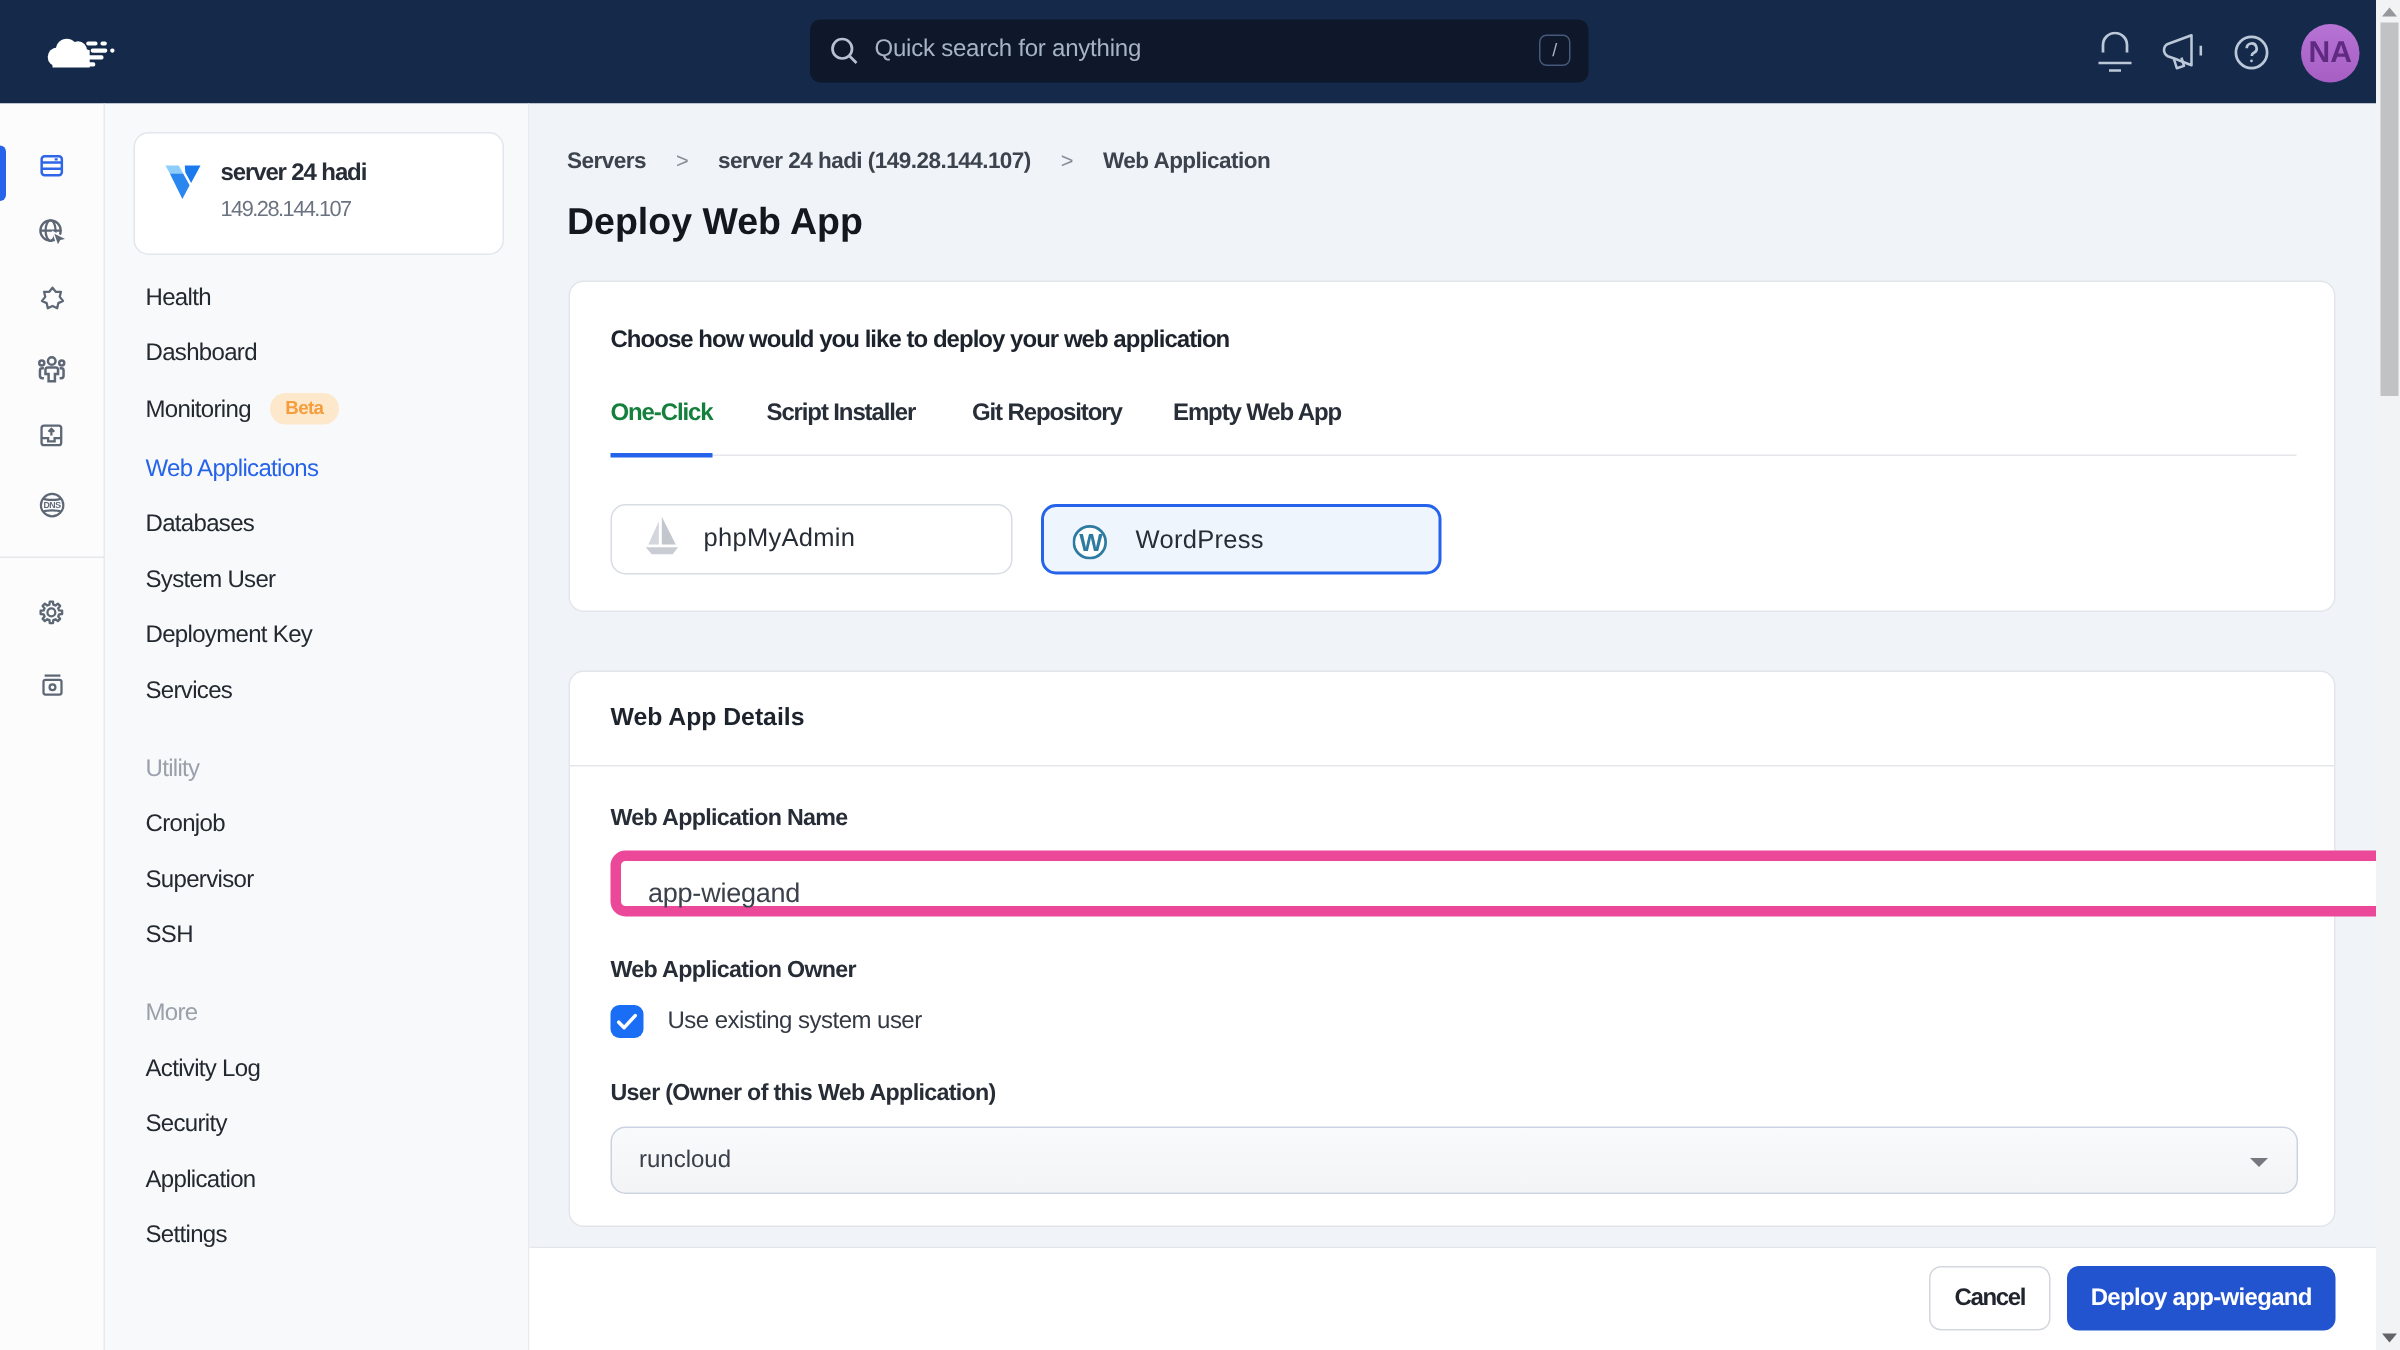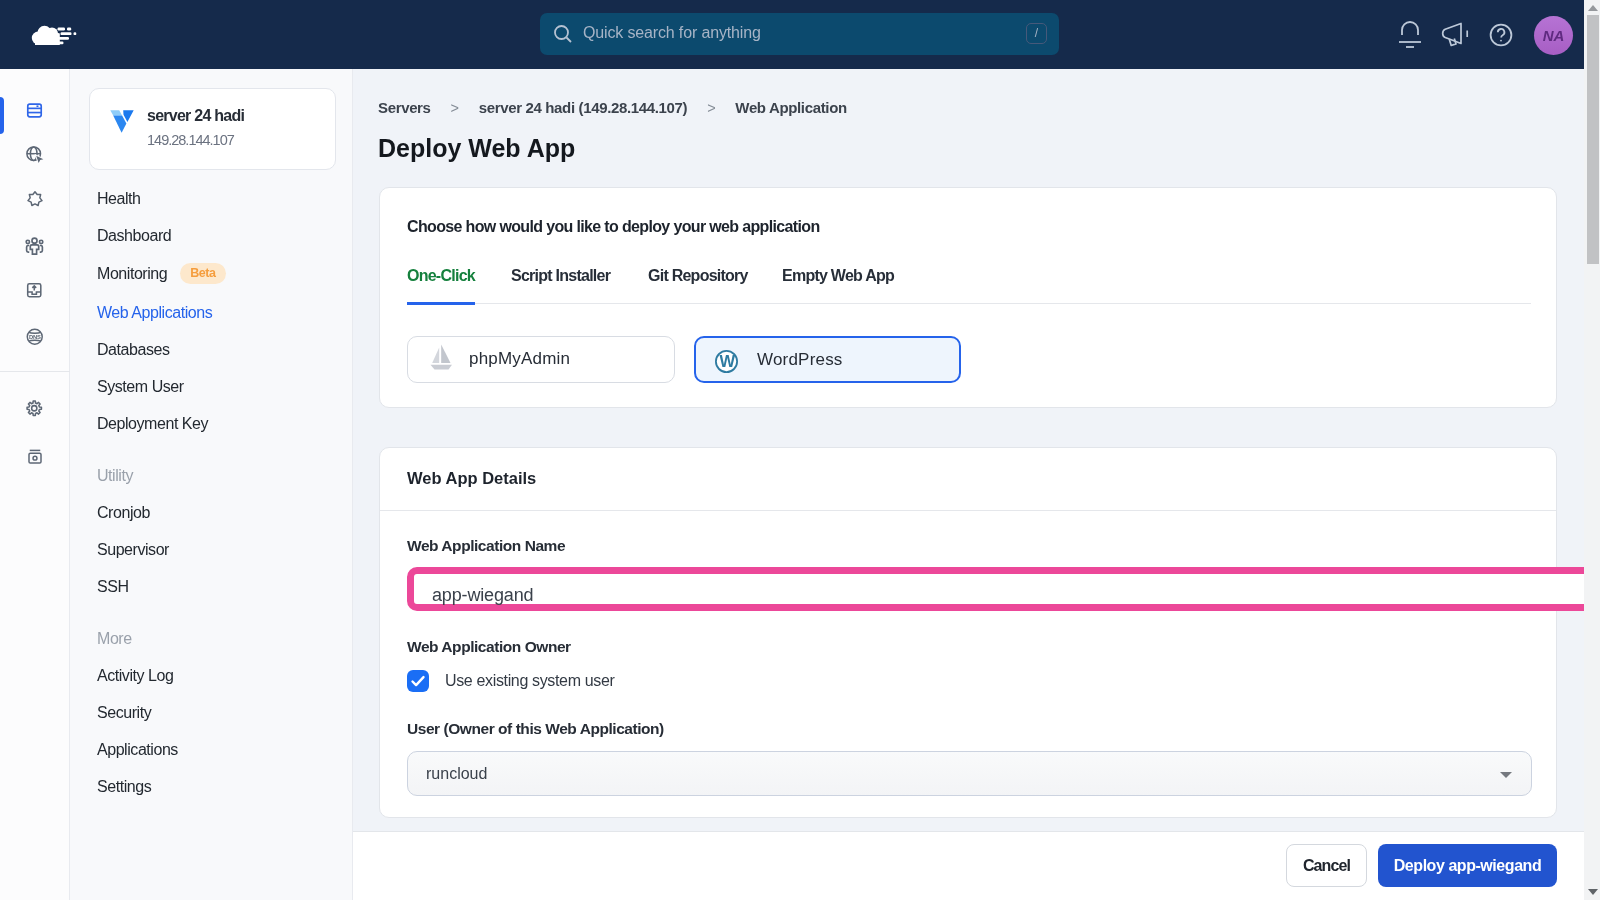--- a/index.html
+++ b/index.html
@@ -2,26 +2,26 @@
 <html><head>
 <meta charset="utf-8">
 <style>
 * { margin:0; padding:0; box-sizing:border-box; }
 html,body { width:1600px; height:900px; overflow:hidden; font-family:"Liberation Sans", sans-serif; }
 #app { position:absolute; left:0; top:0; width:1584px; height:900px; background:#f0f3f8; }
 
 
 #nav { position:absolute; left:0; top:0; width:1584px; height:69px; background:#152a4b; }
 #logo { position:absolute; left:30px; top:18px; }
-#search { position:absolute; left:540px; top:13px; width:519px; height:42px; background:#0c4a6e; border-radius:7px; }
+#search { position:absolute; left:540px; top:13px; width:519px; height:42px; background:#0f172a; border-radius:7px; }
 #search .sicon { position:absolute; left:12px; top:10px; }
 #search .ph { position:absolute; left:43px; top:11px; font-size:16px; color:#a7b4c6; letter-spacing:-0.15px; }
 #search .slash { position:absolute; right:12px; top:10px; width:21px; height:21px; border:1.5px solid #46597a; border-radius:5px; color:#a7b4c6; font-size:12px; text-align:center; line-height:19px; }
 .navic { position:absolute; top:0; }
-#avatar { position:absolute; left:1534px; top:16px; width:39px; height:39px; border-radius:50%; background:linear-gradient(180deg,#b673d4,#a75ec4); color:#5f2a80; font-weight:bold; font-size:15px; text-align:center; line-height:39px;font-style:italic; }
+#avatar { position:absolute; left:1534px; top:16px; width:39px; height:39px; border-radius:50%; background:linear-gradient(180deg,#b673d4,#a75ec4); color:#5f2a80; font-weight:bold; font-size:20px; text-align:center; line-height:39px; }
 
 
 #rail { position:absolute; left:0; top:69px; width:70px; height:831px; background:#fcfcfd; border-right:1px solid #e8eaef; }
 #rail .ind { position:absolute; left:0; top:28px; width:4px; height:37px; background:#2563eb; border-radius:0 4px 4px 0; }
 #rail svg { position:absolute; left:23px; }
 #rail .divider { position:absolute; left:0; top:302px; width:70px; height:1px; background:#e5e7eb; }
 
 
 #side { position:absolute; left:70px; top:69px; width:283px; height:831px; background:#f8f9fb; border-right:1px solid #e8eaef; }
 #scard { position:absolute; left:19px; top:19px; width:247px; height:82px; background:#fff; border:1px solid #e3e6ec; border-radius:10px; }
@@ -177,28 +177,29 @@
       <div class="sip">149.28.144.107</div>
     </div>
     <div id="menu">
       <div>Health</div>
       <div>Dashboard</div>
       <div style="height:40px; line-height:40px;">Monitoring<span class="pill">Beta</span></div>
       <div class="act">Web Applications</div>
       <div>Databases</div>
       <div>System User</div>
       <div>Deployment Key</div>
+      <div>Services</div>
       <div class="hd">Utility</div>
       <div>Cronjob</div>
       <div>Supervisor</div>
       <div>SSH</div>
       <div class="hd">More</div>
       <div>Activity Log</div>
       <div>Security</div>
-      <div>Applications</div>
+      <div>Application</div>
       <div>Settings</div>
     </div>
   </div>
 
   <div id="content">
     <div id="crumb">Servers<span class="sep">&gt;</span>server 24 hadi (149.28.144.107)<span class="sep">&gt;</span>Web Application</div>
     <div id="title">Deploy Web App</div>
 
     <div class="card" id="card1">
       <h3>Choose how would you like to deploy your web application</h3>

